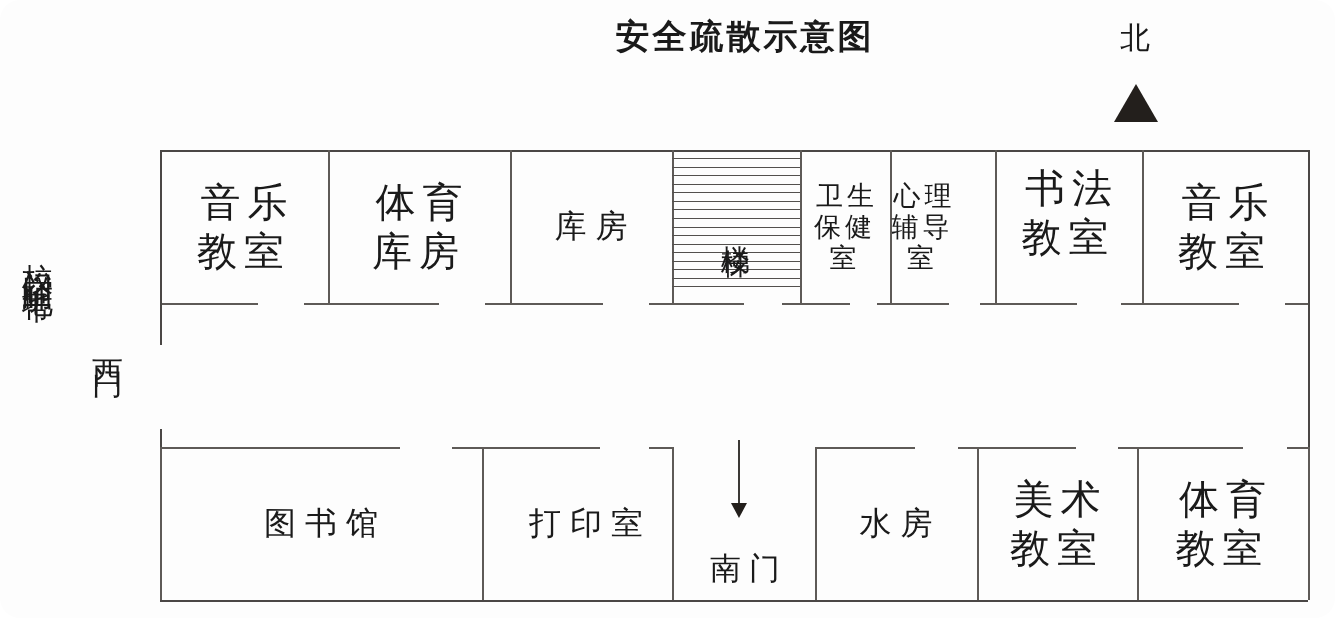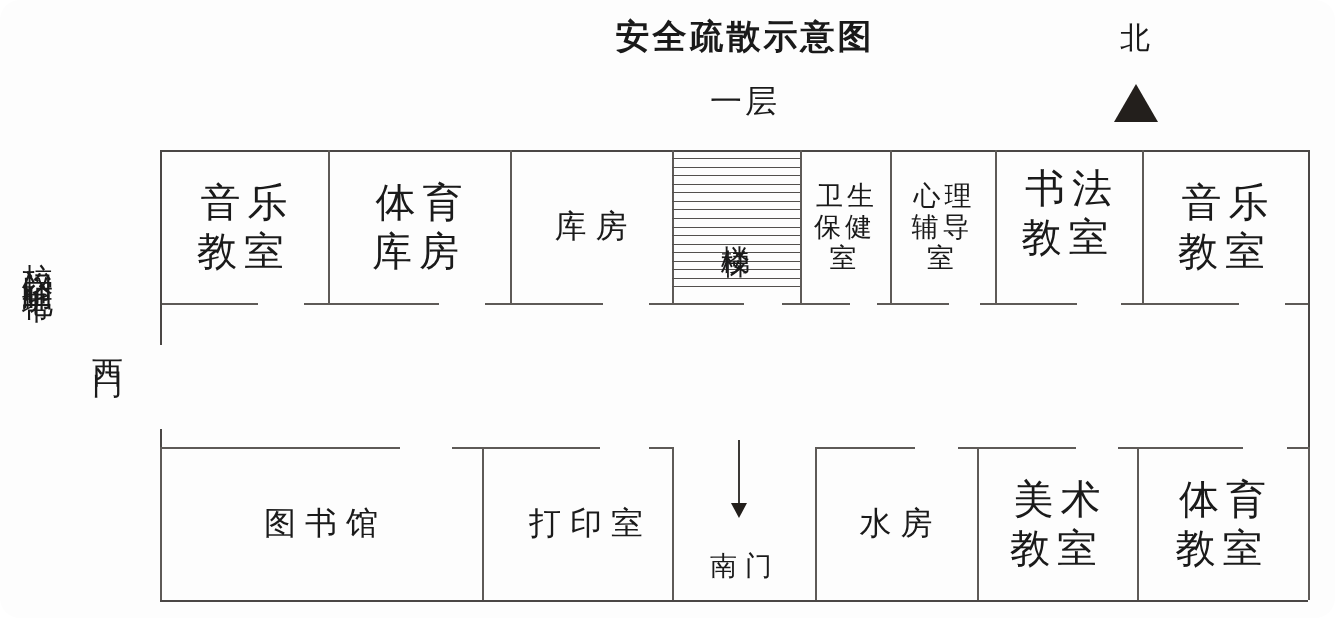--- a/index.html
+++ b/index.html
@@ -159,33 +159,32 @@
   }
   .arrow-head {
     position: absolute;
     width: 0; height: 0;
     border-left: 8px solid transparent;
     border-right: 8px solid transparent;
     border-top: 15px solid #231f1c;
   }
   .label-south-gate {
     position: absolute;
-    font-size: 27px;
+    font-size: 31px;
     letter-spacing: 8px;
     text-indent: 8px;
     white-space: nowrap;
   }
 </style>
 </head>
 <body>
 
 <div id="page">
 
   <div class="title-main">安全疏散示意图</div>
-  <div class="title-sub">一层</div>
 
   <div class="north-label">北</div>
   <div class="north-arrow"></div>
 
   <div class="label-gate-area v-text">校门空旷地带</div>
   <div class="label-west-gate v-text">西门</div>
 
   <div id="plan">
       <div class="wall h" style="left: 160px; top: 150px; width: 1148px;"></div>
       <div class="wall v" style="left: 160px; top: 150px; height: 153px;"></div>
@@ -248,21 +247,21 @@
 库房</span>
       </div>
       <div class="room-label one-line" style="left: 510px; top: 150px; width: 162px; height: 153px;">
         <span class="txt">库房</span>
       </div>
       <div class="room-label narrow" style="left: 800px; top: 150px; width: 90px; height: 153px;">
         <span class="txt">卫生
 保健
 室</span>
       </div>
-      <div class="room-label narrow" style="left: 890px; top: 150px; width: 105px; height: 153px;">
+      <div class="room-label narrow" style="left: 870px; top: 150px; width: 105px; height: 153px;">
         <span class="txt">心理
 辅导
 室</span>
       </div>
       <div class="room-label" style="left: 995px; top: 136px; width: 147px; height: 153px;">
         <span class="txt">书法
 教室</span>
       </div>
       <div class="room-label" style="left: 1142px; top: 150px; width: 166px; height: 153px;">
         <span class="txt">音乐

